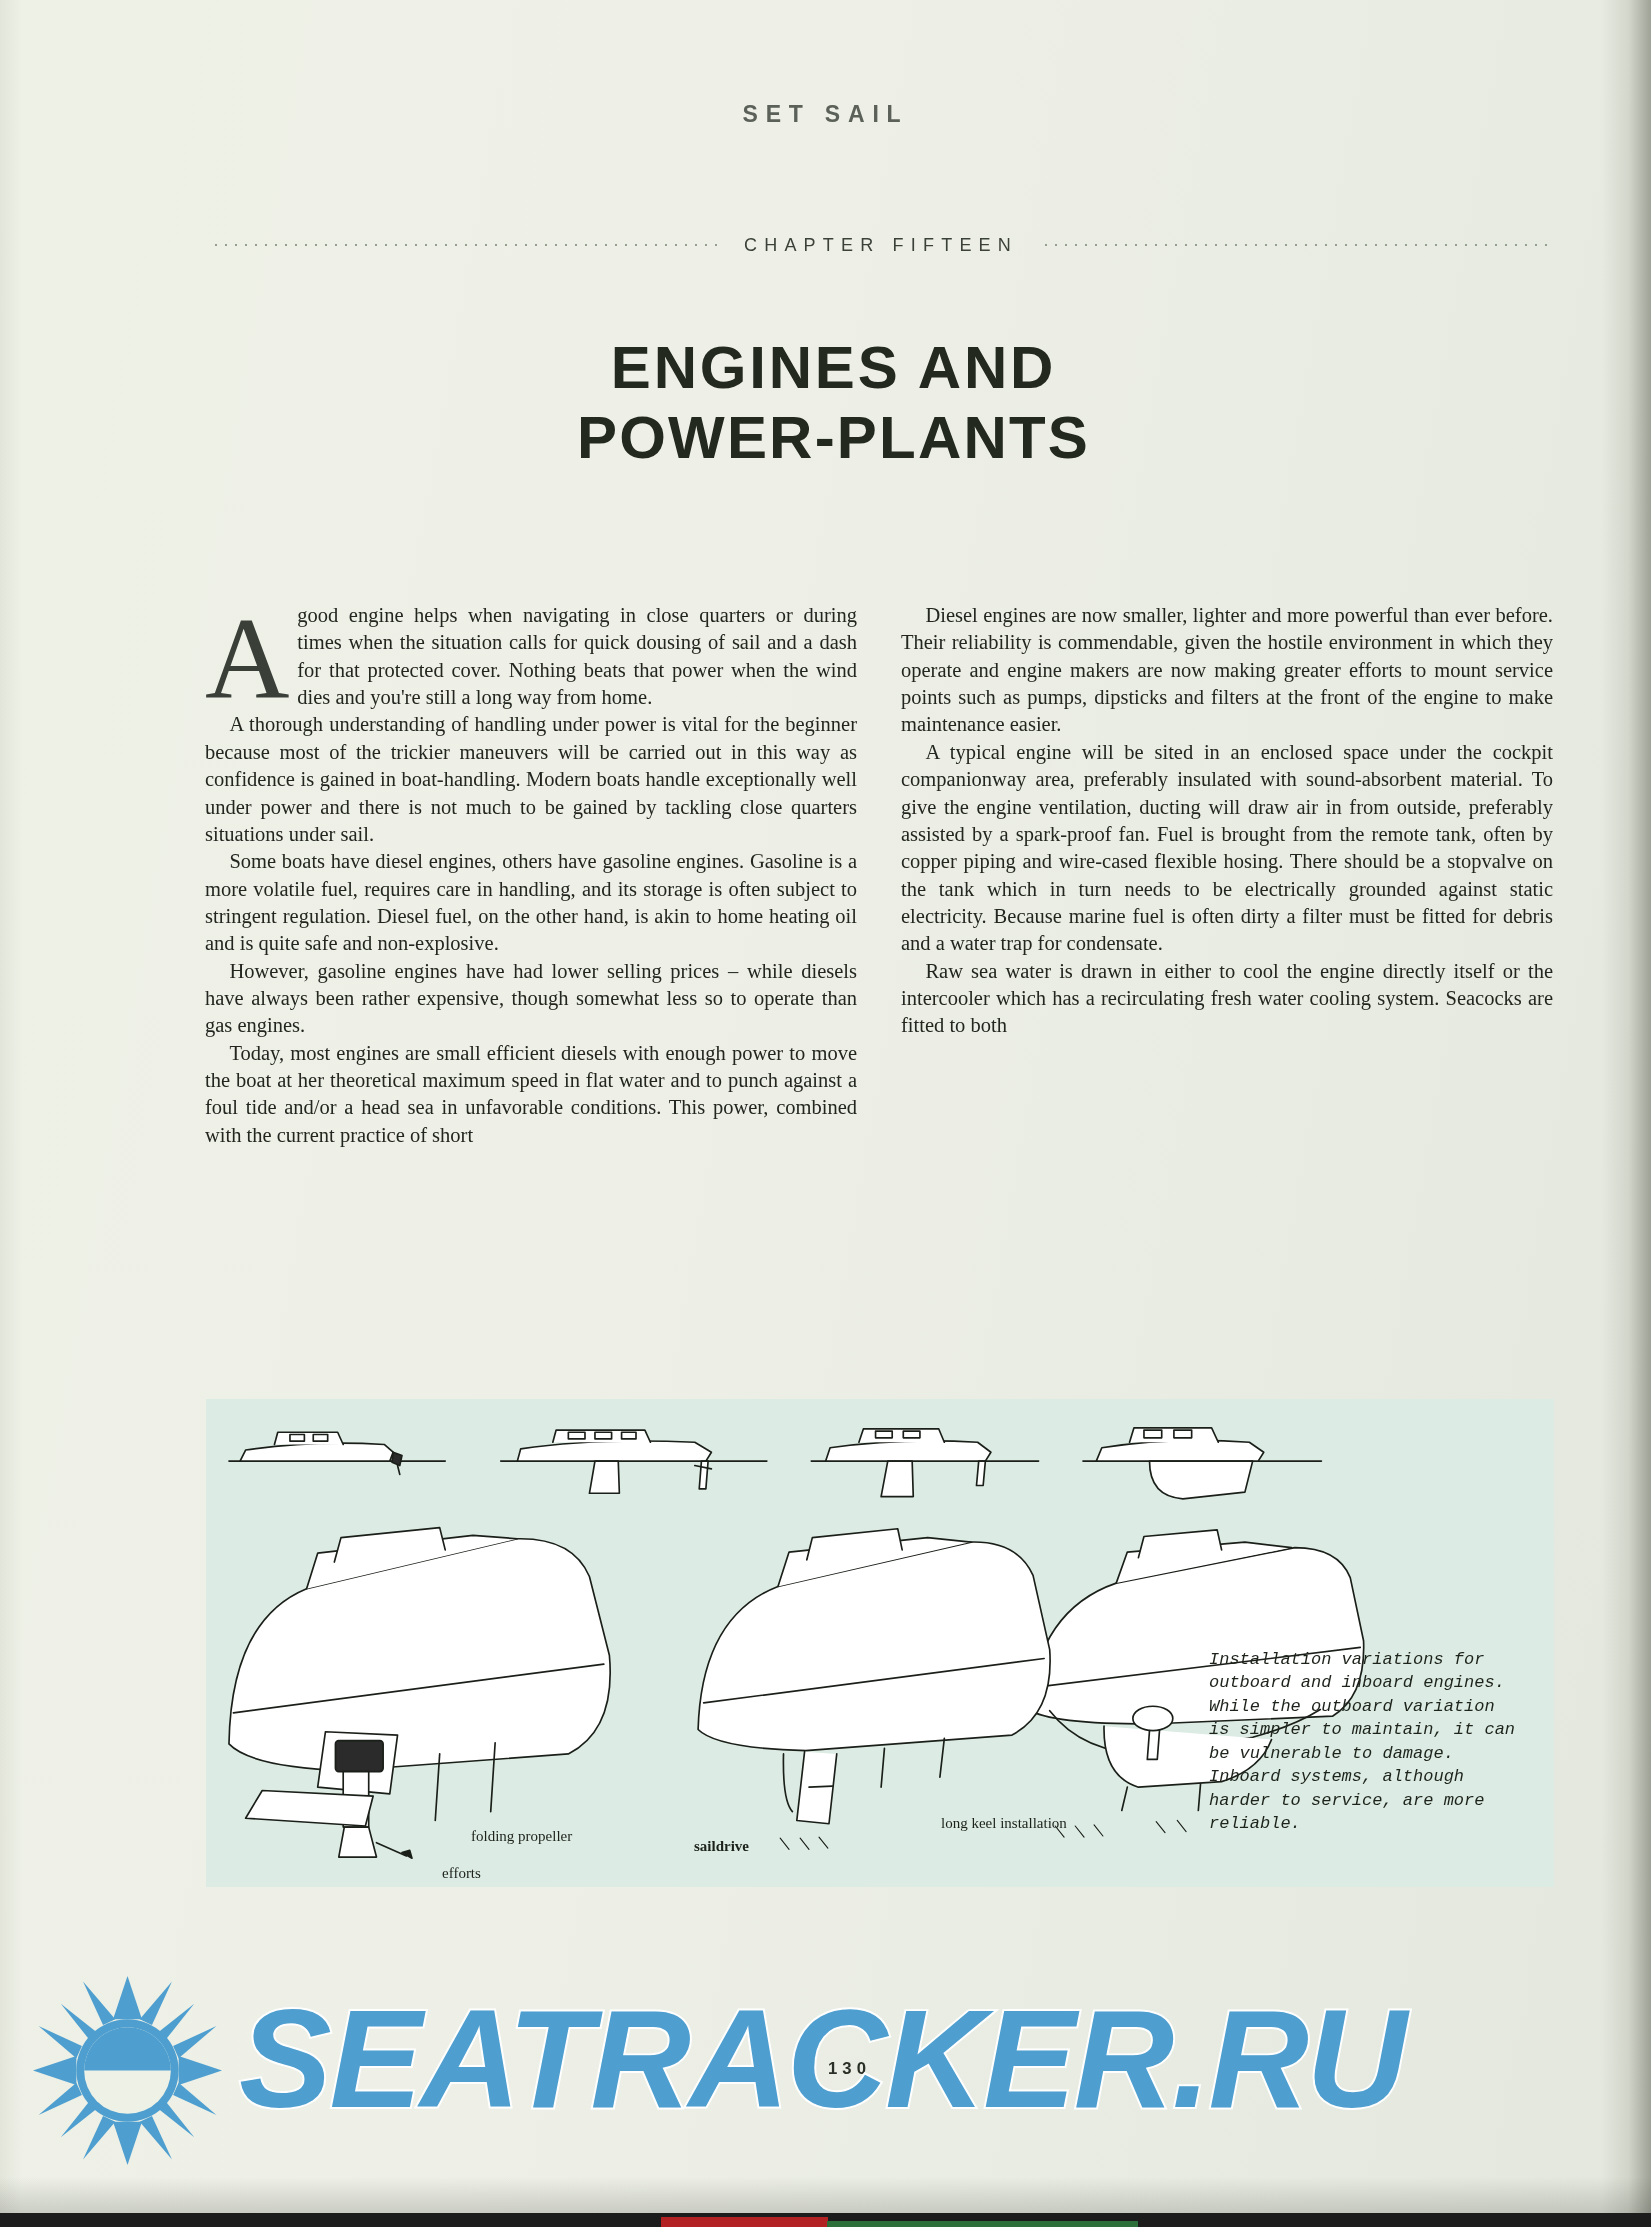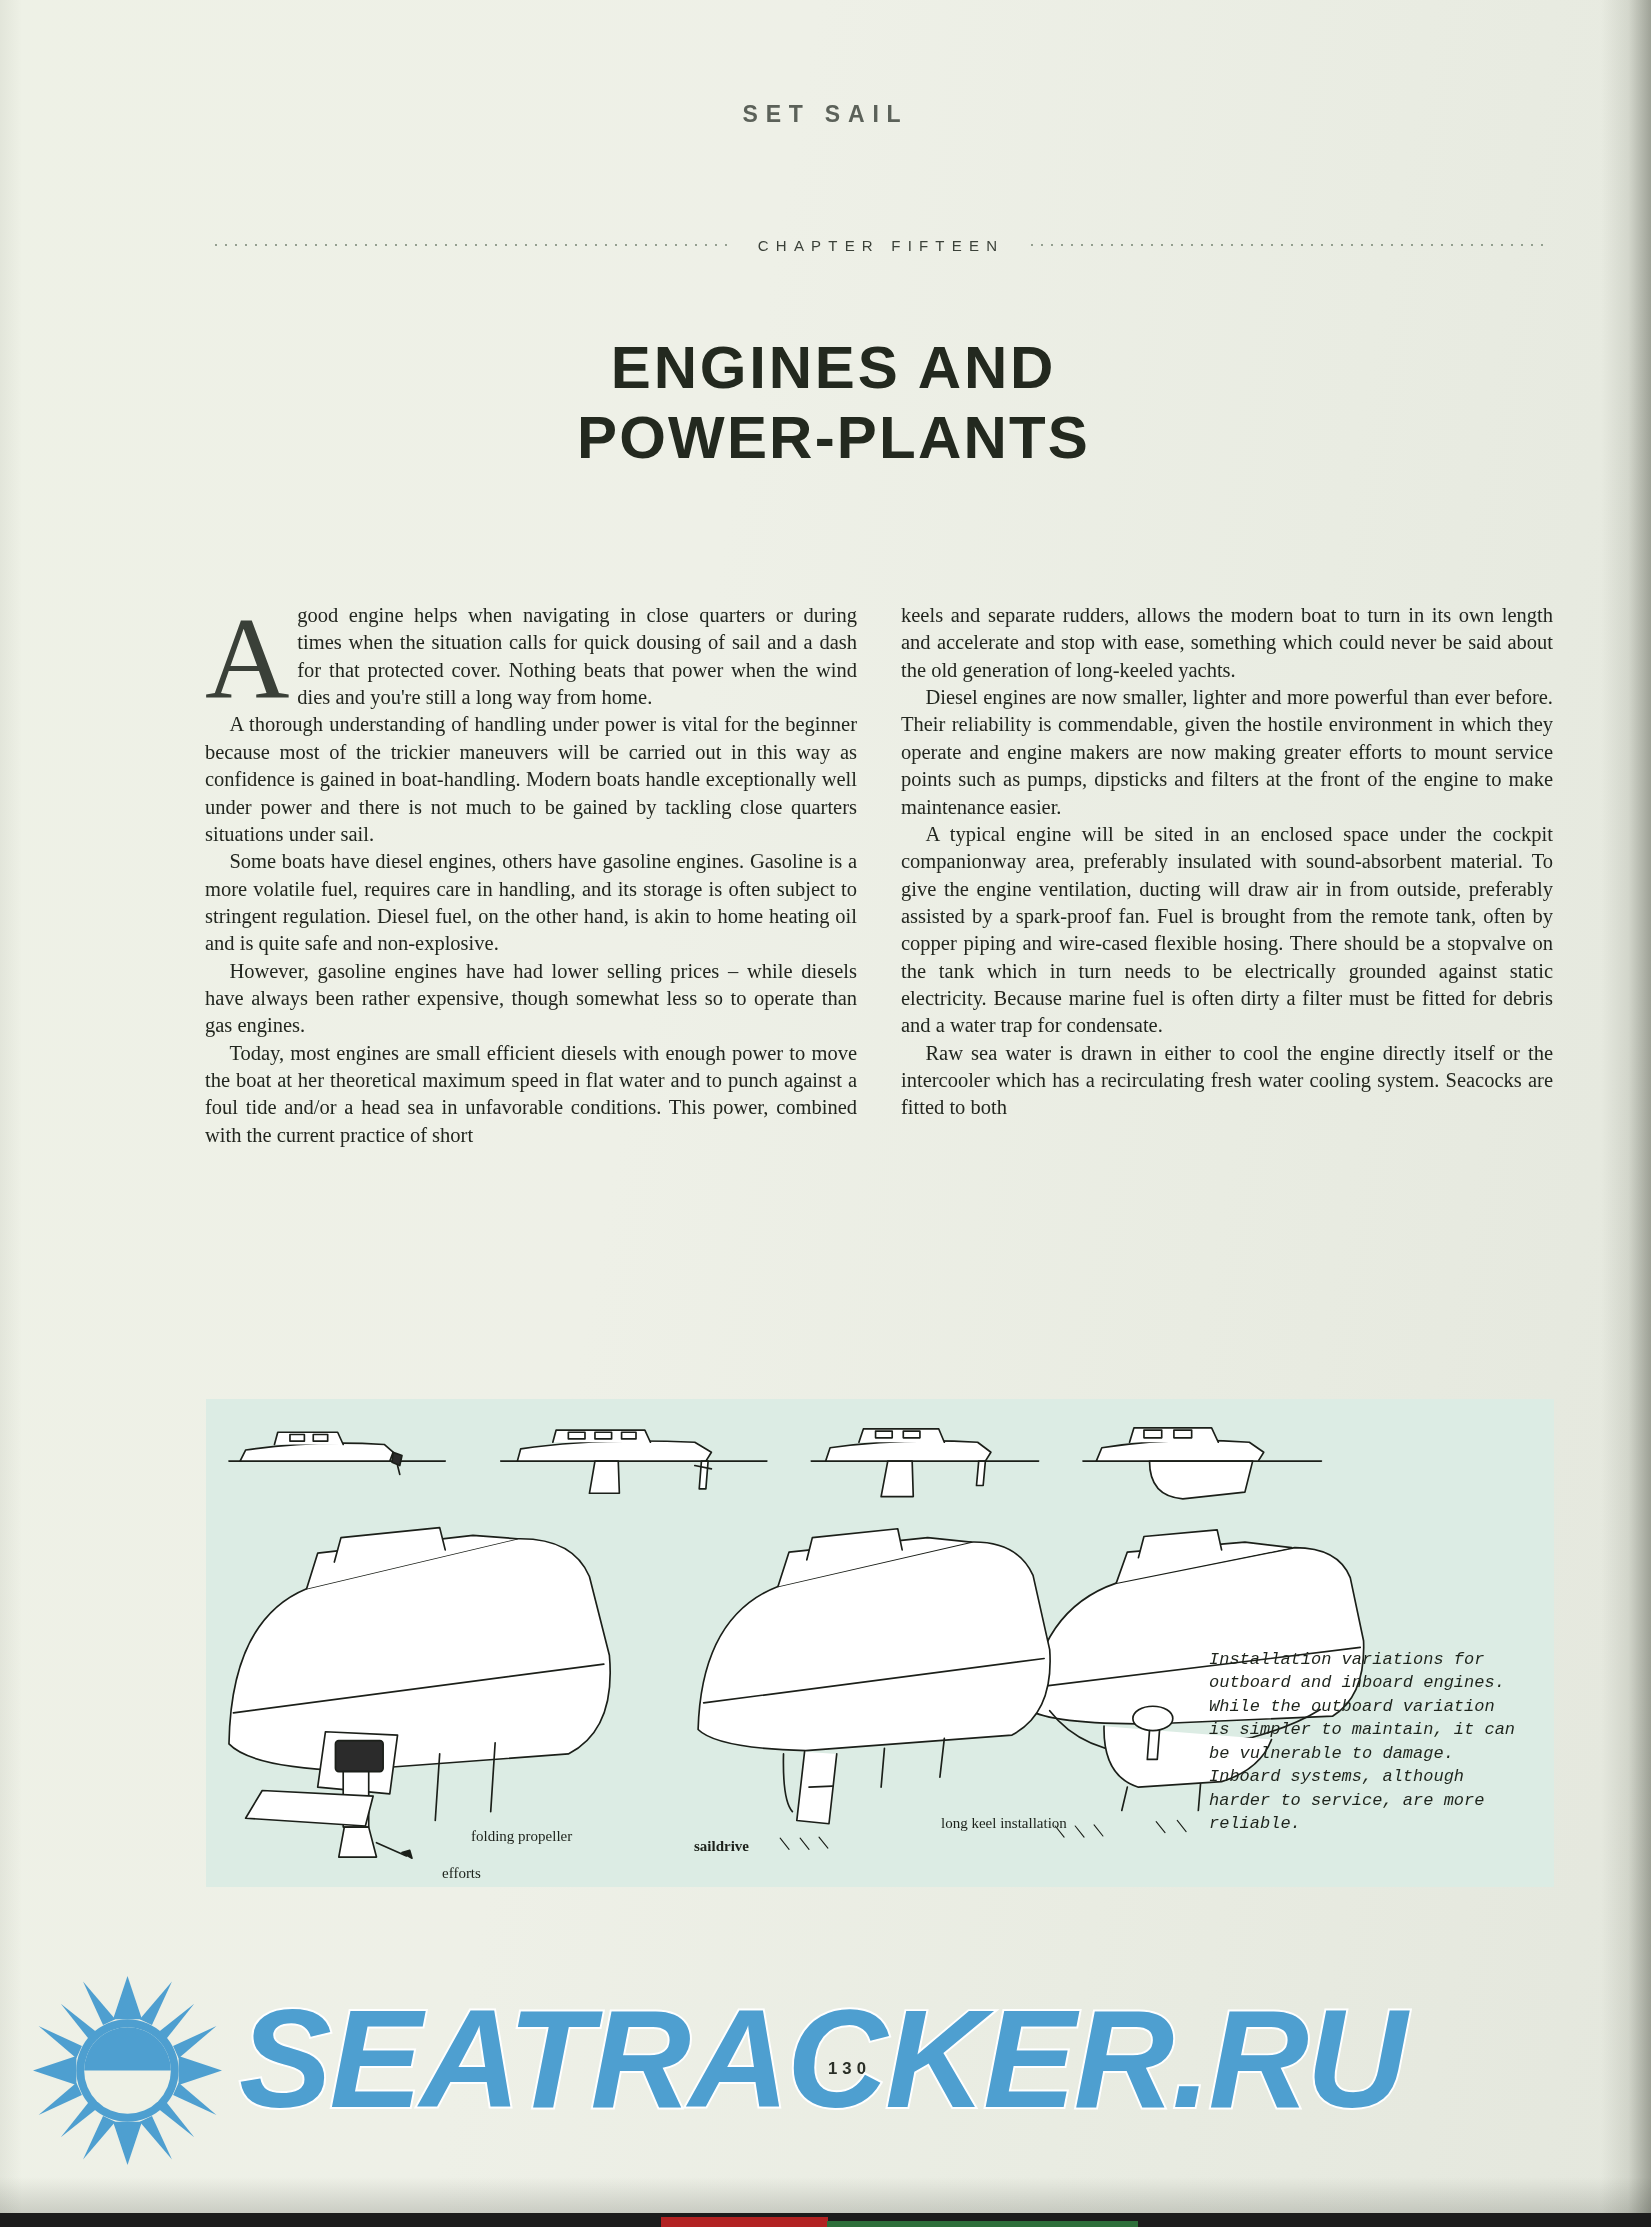--- a/index.html
+++ b/index.html
@@ -71,21 +71,21 @@
     background-image: radial-gradient(circle, #8f9b8b 0.9px, rgba(0,0,0,0) 0.9px);
     background-size: 10px 2.2px;
     background-repeat: repeat-x;
     background-position: left center;
     opacity: .95;
   }
   #chapter-label {
     flex: 0 0 auto;
     padding: 0 23px;
     font-family: "Liberation Sans", sans-serif;
-    font-size: 15px;
+    font-size: 18px;
     font-weight: 400;
     letter-spacing: 7.2px;
     color: #3b4139;
     white-space: nowrap;
   }
 
   
   #chapter-title {
     position: absolute;
     left: 0; top: 333px;
@@ -249,21 +249,20 @@
 
     <div class="col">
       <p class="first dropcap-wrap"><span class="dropcap">A</span><span>good engine helps when navigating in close quarters or during times when the situation calls for quick dousing of sail and a dash for that protected cover. Nothing beats that power when the wind dies and you're still a long way from home.</span></p>
       <p>A thorough understanding of handling under power is vital for the beginner because most of the trickier maneuvers will be carried out in this way as confidence is gained in boat-handling. Modern boats handle exceptionally well under power and there is not much to be gained by tackling close quarters situations under sail.</p>
       <p>Some boats have diesel engines, others have gasoline engines. Gasoline is a more volatile fuel, requires care in handling, and its storage is often subject to stringent regulation. Diesel fuel, on the other hand, is akin to home heating oil and is quite safe and non-explosive.</p>
       <p>However, gasoline engines have had lower selling prices – while diesels have always been rather expensive, though somewhat less so to operate than gas engines.</p>
       <p>Today, most engines are small efficient diesels with enough power to move the boat at her theoretical maximum speed in flat water and to punch against a foul tide and/or a head sea in unfavorable conditions. This power, combined with the current practice of short</p>
     </div>
 
     <div class="col">
-      <p class="first">keels and separate rudders, allows the modern boat to turn in its own length and accelerate and stop with ease, something which could never be said about the old generation of long-keeled yachts.</p>
       <p>Diesel engines are now smaller, lighter and more powerful than ever before. Their reliability is commendable, given the hostile environment in which they operate and engine makers are now making greater efforts to mount service points such as pumps, dipsticks and filters at the front of the engine to make maintenance easier.</p>
       <p>A typical engine will be sited in an enclosed space under the cockpit companionway area, preferably insulated with sound-absorbent material. To give the engine ventilation, ducting will draw air in from outside, preferably assisted by a spark-proof fan. Fuel is brought from the remote tank, often by copper piping and wire-cased flexible hosing. There should be a stopvalve on the tank which in turn needs to be electrically grounded against static electricity. Because marine fuel is often dirty a filter must be fitted for debris and a water trap for condensate.</p>
       <p>Raw sea water is drawn in either to cool the engine directly itself or the intercooler which has a recirculating fresh water cooling system. Seacocks are fitted to both</p>
     </div>
 
   </div>
 
   <div id="figure">
     <svg width="1348" height="488" viewBox="0 0 2428 880" xmlns="http://www.w3.org/2000/svg">
       <g fill="none" stroke="#1b1f19" stroke-width="3" stroke-linejoin="round" stroke-linecap="round">

